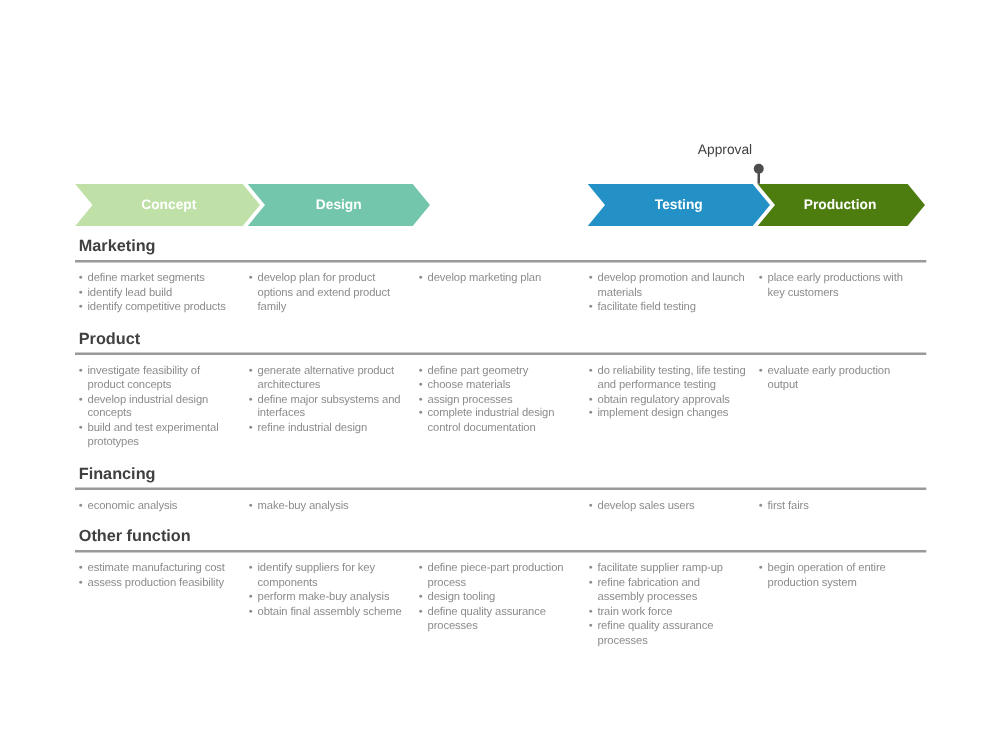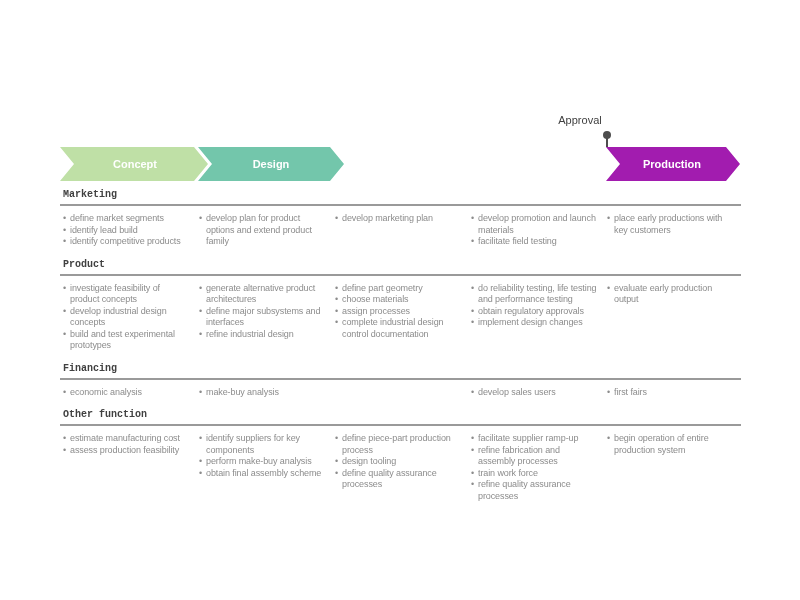--- a/index.html
+++ b/index.html
@@ -27,22 +27,22 @@
     line-height:34px; text-align:center;
     color:#ffffff; font-weight:bold; font-size:11px;
     clip-path:polygon(2px 0, 134px 0, 148px 17px, 134px 34px, 2px 34px, 16px 17px);
   }
   .phase.first { clip-path:polygon(0 0, 134px 0, 148px 17px, 134px 34px, 0 34px, 14px 17px); }
   .phase.last  { width:136px; clip-path:polygon(2px 0, 122px 0, 136px 17px, 122px 34px, 2px 34px, 16px 17px); }
   
   .content { position:absolute; left:60px; top:189px; width:681px; }
   .row { margin-bottom:11px; }
   .row-label {
-    font-size:10px; font-weight:bold; color:#404040;
-    padding-left:3px; margin-bottom:4px;font-family:Liberation Mono, monospace;
+    font-size:13px; font-weight:bold; color:#404040;
+    padding-left:3px; margin-bottom:4px;
   }
   .rule { height:2px; background:#9a9a9a; margin-bottom:7px; }
   .cells { display:grid; grid-template-columns:repeat(5, 136px); align-items:start; }
   .cell { box-sizing:border-box; padding:0 5px 0 3px; }
   .bullet {
     display:flex; font-size:9px; line-height:11.5px;
     color:#8c8c8c; letter-spacing:-0.1px;
   }
   .bullet .dot { flex:0 0 7px; }
   .bullet .txt { flex:1; }
@@ -52,21 +52,22 @@
 
 <div class="canvas">
 
   <div class="approval-label">Approval</div>
   <div class="pin-dot"></div>
   <div class="pin-stem"></div>
 
   <div class="band">
       <div class="phase first" style="left: 0px; background: rgb(191, 224, 166);"><span>Concept</span></div>
       <div class="phase" style="left: 136px; background: rgb(115, 198, 171);"><span>Design</span></div>
-      <div class="phase last" style="left: 544px; background: #a21caf;"><span>Production</span></div>
+      <div class="phase" style="left: 408px; background: rgb(35, 145, 198);"><span>Testing</span></div>
+      <div class="phase last" style="left: 544px; background: #4d7c0f;"><span>Production</span></div>
     </div>
 
   <div class="content">
       <div class="row">
         <div class="row-label">Marketing</div>
         <div class="rule"></div>
         <div class="cells">
           <div class="cell">
             <div class="bullet">
               <span class="dot">•</span>

